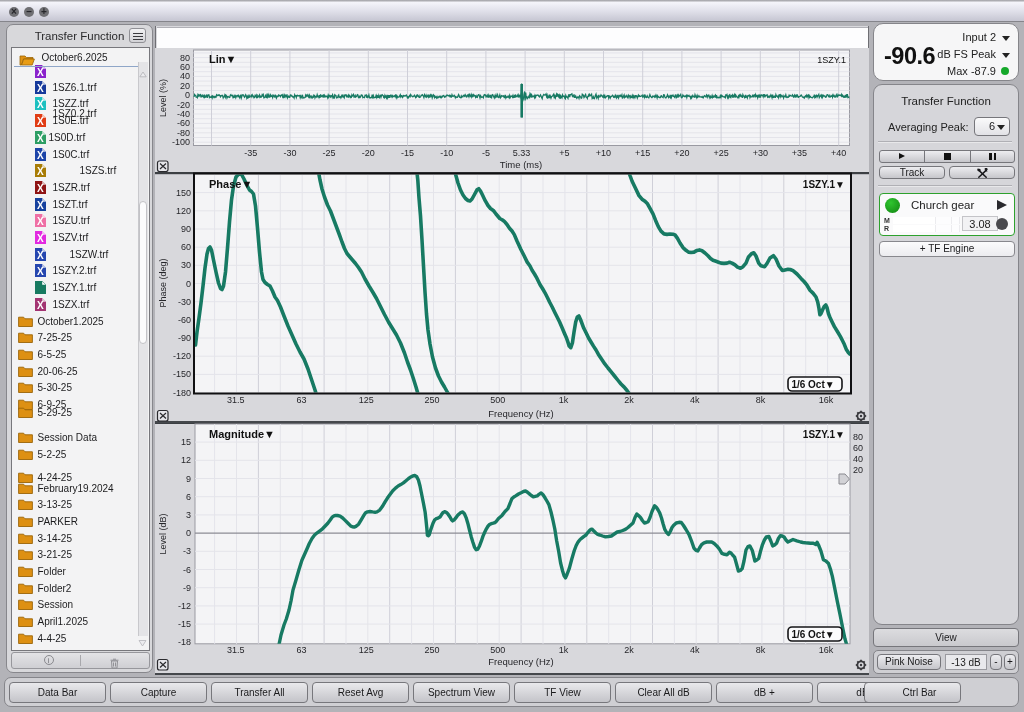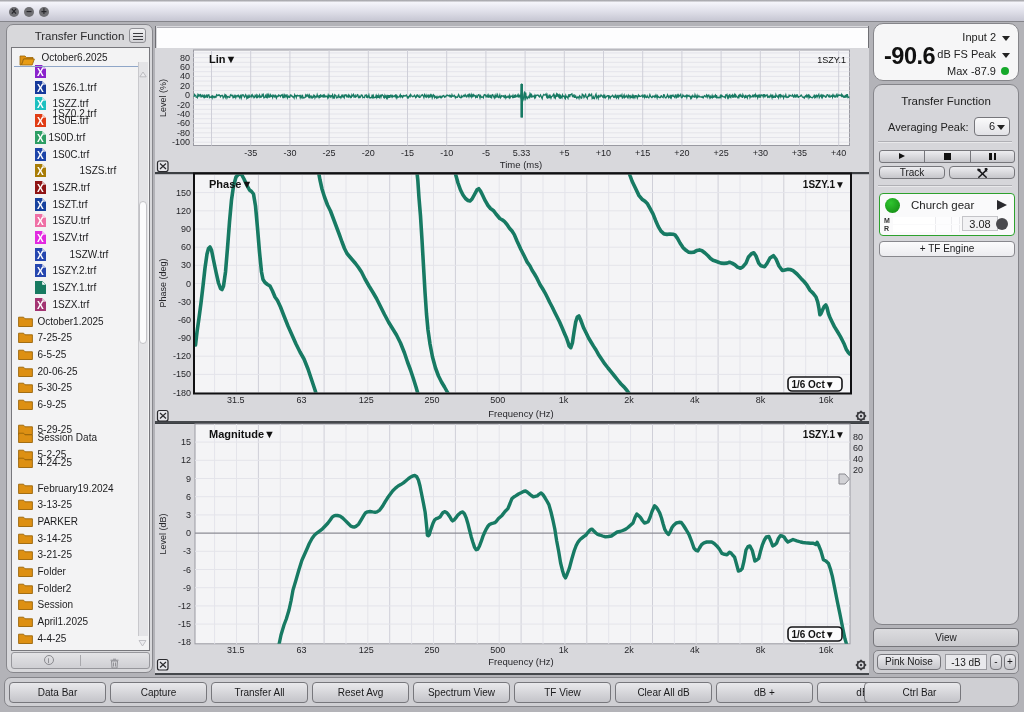--- a/index.html
+++ b/index.html
@@ -265,39 +265,39 @@
               <path d="M0.6,2.2 L5.6,2.2 L7,3.8 L14.4,3.8 L14.4,11.5 L0.6,11.5 Z" fill="#dd9013" stroke="#9a6408" stroke-width="0.9"></path>
             </svg></div>
           <span class="lbl" style="left:26px;">5-30-25</span>
         </div>
 <div class="trow" style="top:348.5px;">
           <div class="folder" style="left:6px;top:2px;"><svg width="15" height="12" viewBox="0 0 15 12">
               <path d="M0.6,2.2 L5.6,2.2 L7,3.8 L14.4,3.8 L14.4,11.5 L0.6,11.5 Z" fill="#dd9013" stroke="#9a6408" stroke-width="0.9"></path>
             </svg></div>
           <span class="lbl" style="left:26px;">6-9-25</span>
         </div>
-<div class="trow" style="top:373px;">
+<div class="trow" style="top:356px;">
           <div class="folder" style="left:6px;top:2px;"><svg width="15" height="12" viewBox="0 0 15 12">
               <path d="M0.6,2.2 L5.6,2.2 L7,3.8 L14.4,3.8 L14.4,11.5 L0.6,11.5 Z" fill="#dd9013" stroke="#9a6408" stroke-width="0.9"></path>
             </svg></div>
           <span class="lbl" style="left:26px;">5-29-25</span>
         </div>
 <div class="trow" style="top:381.9px;">
           <div class="folder" style="left:6px;top:2px;"><svg width="15" height="12" viewBox="0 0 15 12">
               <path d="M0.6,2.2 L5.6,2.2 L7,3.8 L14.4,3.8 L14.4,11.5 L0.6,11.5 Z" fill="#dd9013" stroke="#9a6408" stroke-width="0.9"></path>
             </svg></div>
           <span class="lbl" style="left:26px;">Session Data</span>
         </div>
 <div class="trow" style="top:398.6px;">
           <div class="folder" style="left:6px;top:2px;"><svg width="15" height="12" viewBox="0 0 15 12">
               <path d="M0.6,2.2 L5.6,2.2 L7,3.8 L14.4,3.8 L14.4,11.5 L0.6,11.5 Z" fill="#dd9013" stroke="#9a6408" stroke-width="0.9"></path>
             </svg></div>
           <span class="lbl" style="left:26px;">5-2-25</span>
         </div>
-<div class="trow" style="top:406px;text-align:right;">
+<div class="trow" style="top:421px;text-align:right;">
           <div class="folder" style="left:6px;top:2px;"><svg width="15" height="12" viewBox="0 0 15 12">
               <path d="M0.6,2.2 L5.6,2.2 L7,3.8 L14.4,3.8 L14.4,11.5 L0.6,11.5 Z" fill="#dd9013" stroke="#9a6408" stroke-width="0.9"></path>
             </svg></div>
           <span class="lbl" style="left:26px;">4-24-25</span>
         </div>
 <div class="trow" style="top:432.0px;">
           <div class="folder" style="left:6px;top:2px;"><svg width="15" height="12" viewBox="0 0 15 12">
               <path d="M0.6,2.2 L5.6,2.2 L7,3.8 L14.4,3.8 L14.4,11.5 L0.6,11.5 Z" fill="#dd9013" stroke="#9a6408" stroke-width="0.9"></path>
             </svg></div>
           <span class="lbl" style="left:26px;">February19.2024</span>

